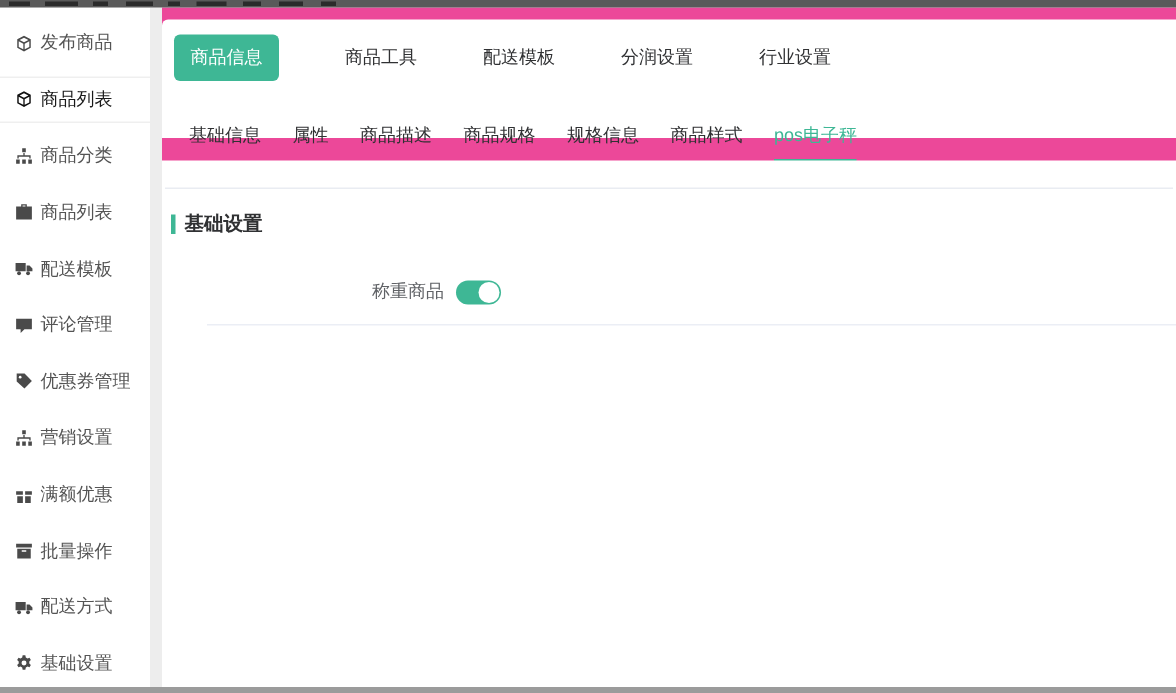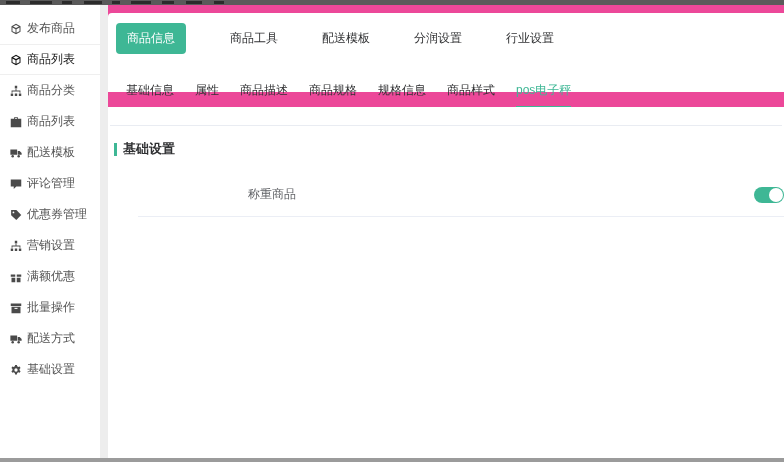--- a/index.html
+++ b/index.html
@@ -5,21 +5,21 @@
   html,body{margin:0;padding:0;background:#fff;}
   .screen{position:relative;width:784px;height:462px;overflow:hidden;
     font-family:"Liberation Sans","DejaVu Sans",sans-serif;background:#f4f4f6;}
   
   .top-strip{position:absolute;left:0;top:0;width:784px;height:5px;background:#5a5a5a;z-index:5;}
   .top-strip i{position:absolute;top:1px;height:3px;background:#2b2b2b;display:block;}
   .bottom-strip{position:absolute;left:0;bottom:0;width:784px;height:4px;background:#9b9b9b;z-index:5;}
   
   .layout{position:absolute;left:0;top:5px;right:0;bottom:4px;display:flex;}
   
-  .sidebar{width:100px;background:#fff;padding-top:8px;box-sizing:border-box;display:flex;flex-direction:column;}
+  .sidebar{width:100px;background:#fff;padding-top:8px;box-sizing:border-box;display:flex;flex-direction:column;justify-content:space-between;}
   .side-item{height:31px;display:flex;align-items:center;gap:5px;padding-left:10px;cursor:pointer;
     font-size:12px;color:#545454;white-space:nowrap;box-sizing:border-box;}
   .side-item .ic{width:12px;height:12px;flex:0 0 12px;color:#4a4a4a;display:inline-flex;}
   .side-item .ic svg{width:12px;height:12px;fill:currentColor;}
   .side-item.active{font-weight:normal;color:#1a1a1a;border-top:1px solid #efefef;border-bottom:1px solid #efefef;}
   .side-item.active .ic{color:#111;}
   .v-scroll{width:8px;background:#ededed;}
   
   .main{flex:1;display:flex;flex-direction:column;padding-top:8px;box-sizing:border-box;background:#ec4899;min-width:0;}
   .card{background:#fff;}
@@ -28,21 +28,21 @@
   .p-tab{font-size:12px;color:#303133;cursor:pointer;white-space:nowrap;}
   .p-tab.active{background:#3eb795;color:#fff;padding:7px 11px;border-radius:4px;}
   .secondary-tabs{display:flex;gap:21px;margin-top:28px;padding-left:10px;}
   .s-tab{font-size:12px;color:#303133;padding-bottom:7px;cursor:pointer;border-bottom:2px solid transparent;white-space:nowrap;}
   .s-tab.active{color:#3eb795;border-bottom-color:#3eb795;}
   .content-card{flex:1;margin-top:15px;display:flex;flex-direction:column;min-height:0;}
   .card-head{height:18px;border-bottom:1px solid #e9ecf2;margin:0 2px;}
   .section-title{display:flex;align-items:center;gap:6px;margin:14px 0 0 6px;}
   .accent-bar{width:3px;height:13px;background:#3eb795;}
   .section-title span{font-size:13px;font-weight:bold;color:#303133;}
-  .form-item{display:flex;align-items:center;margin-top:28px;justify-content:space-between;}
+  .form-item{display:flex;align-items:center;margin-top:28px;}
   .form-label{width:188px;text-align:right;padding-right:8px;font-size:12px;color:#606266;flex:0 0 188px;}
   .toggle{position:relative;width:30px;height:16px;border-radius:9px;background:#3eb795;cursor:pointer;flex:0 0 30px;}
   .toggle .knob{position:absolute;top:1px;width:14px;height:14px;border-radius:50%;background:#fff;}
   .toggle.on .knob{right:1px;}
   .form-helper{margin:10px 0 0 196px;font-size:12px;color:#9a9a9a;}
   .divider2{border-top:1px solid #ebeef5;margin:13px 0 0 30px;}
 </style>
 </head>
 <body>
 

